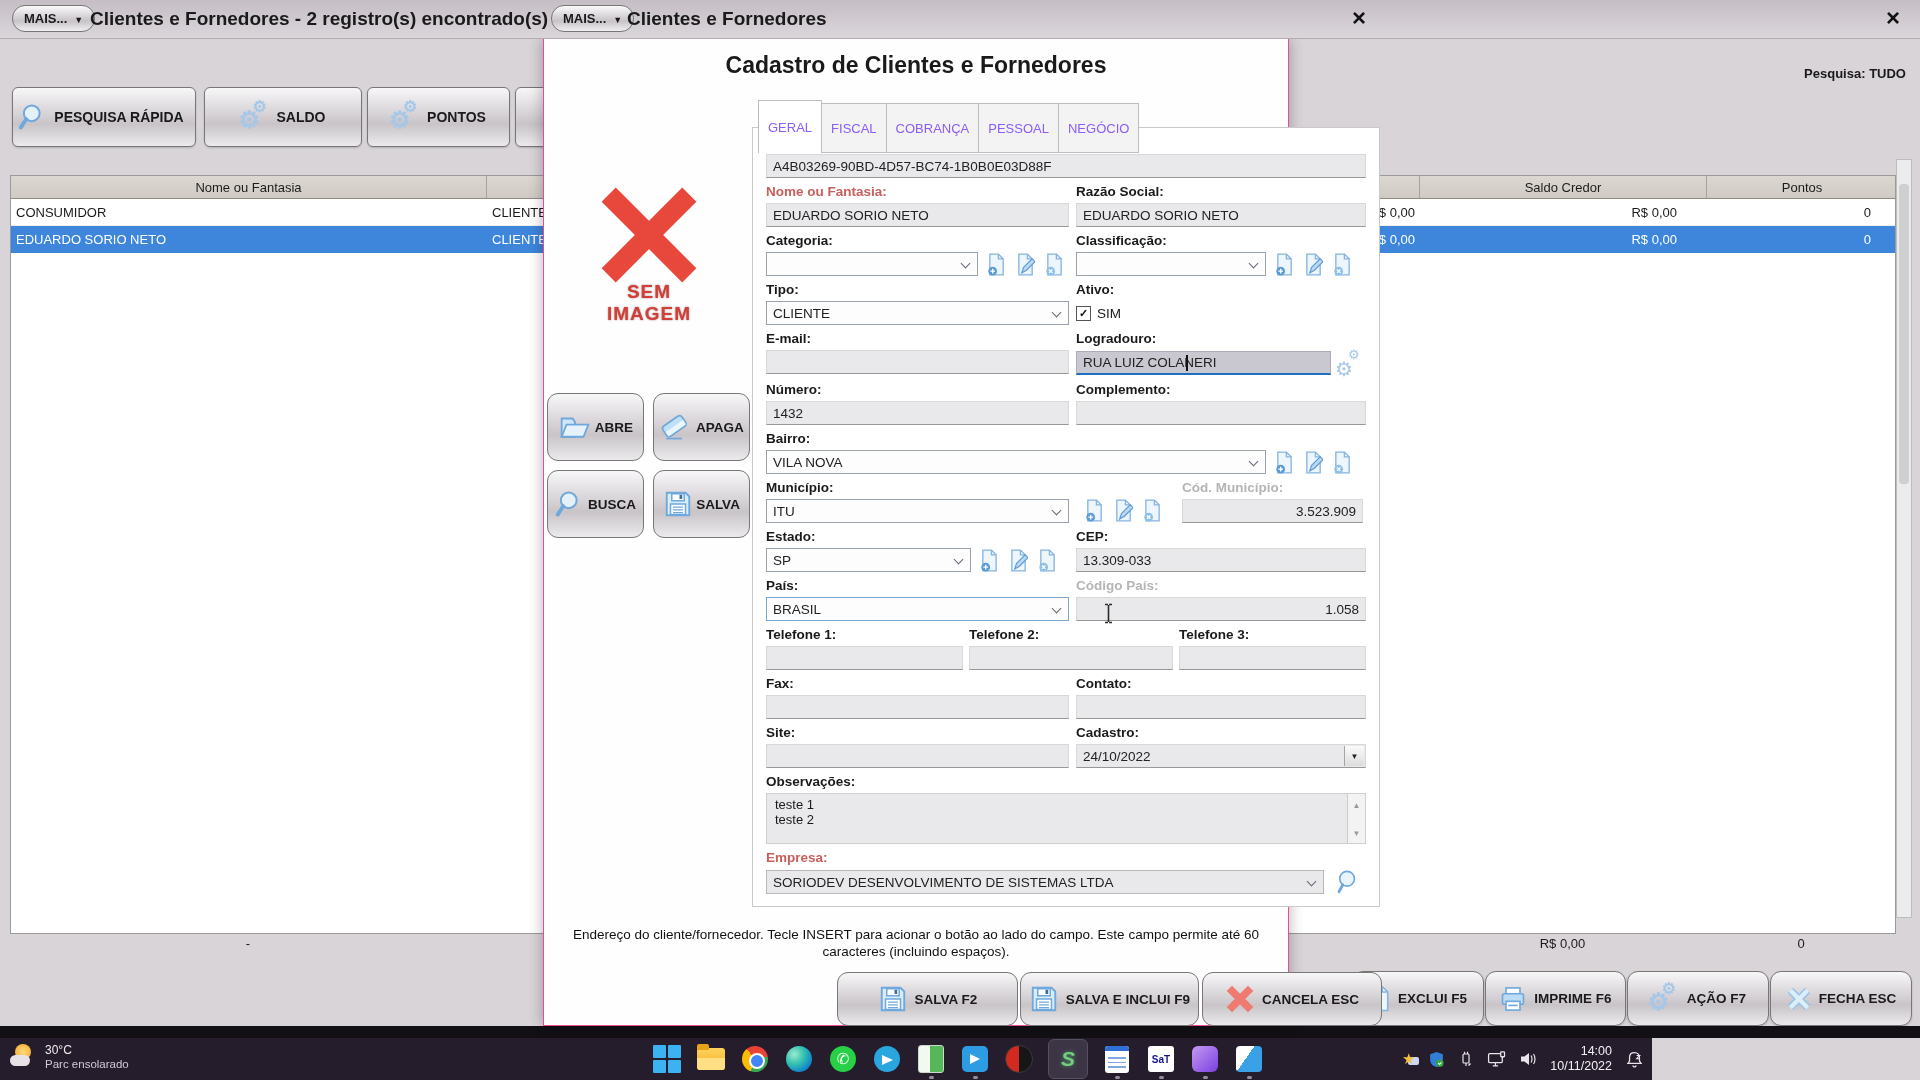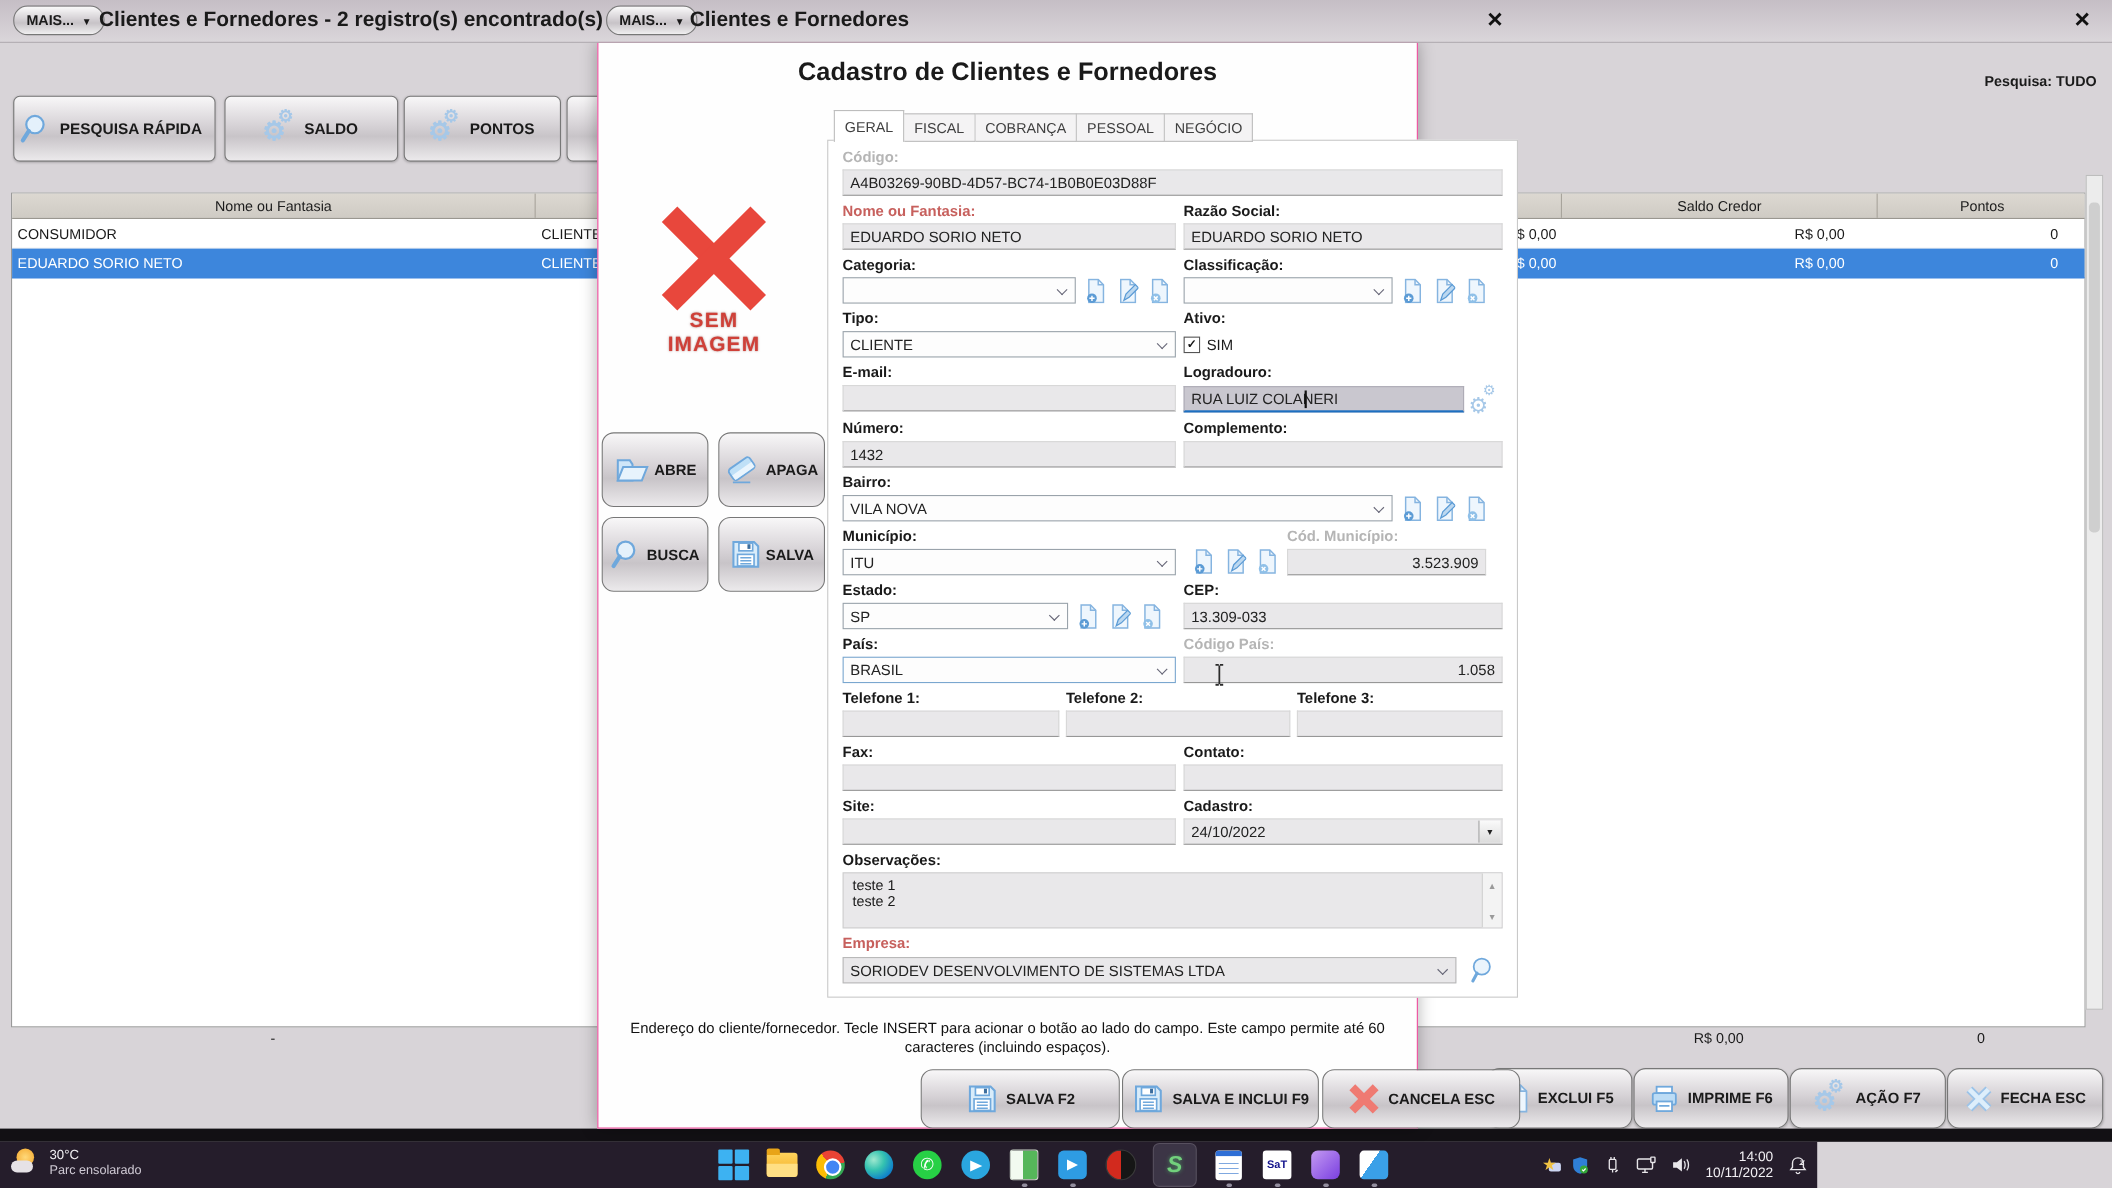--- a/index.html
+++ b/index.html
@@ -51,22 +51,22 @@
           display:flex;align-items:center;justify-content:center;gap:7px;
           font-weight:bold;font-size:13.5px;box-shadow:0 1px 2px rgba(0,0,0,.2)}
   .z1{z-index:1}
   .darkband{position:absolute;left:0;top:1026px;width:1920px;height:12px;background:#121014;z-index:2}
 
   
   .dialog{position:absolute;left:543px;top:38px;width:746px;height:988px;background:#fefefe;
           border:1px solid #ec4899;box-sizing:border-box;z-index:10;box-shadow:0 0 14px rgba(0,0,0,.3)}
   .dheading{text-align:center;font-size:23px;font-weight:bold;margin-top:13px}
   .tabs{position:absolute;left:214px;top:61px;display:flex;align-items:flex-end;z-index:3}
-  .tab{height:24px;padding:0 9px;border:1px solid #bdbdbd;border-left:none;background:#f4f3f4;
-       font-size:13px;display:flex;align-items:center;color:#404040}
+  .tab{height:24px;padding:12px 9px;border:1px solid #bdbdbd;border-left:none;background:#f4f3f4;
+       font-size:13px;display:flex;align-items:center;color:#8b5cf6}
   .tab.first{border-left:1px solid #bdbdbd}
   .tab.active{height:28px;background:#fff;border-bottom:none;font-size:13px;position:relative;z-index:4}
   .panel{position:absolute;left:208px;top:88px;width:628px;height:780px;border:1px solid #c9c9c9;
          background:#fff;box-sizing:border-box;padding:7px 13px 0 13px;z-index:2}
 
   .lb{display:block;font-weight:bold;font-size:13.5px;margin:6px 0 3px;line-height:16px}
   .lb.red{color:#c7605d}
   .lb.gray{color:#b5b5b5}
   .inp{height:24px;background:#e9e8ea;border:1px solid #d8d8d8;border-bottom:1px solid #979797;
        box-sizing:border-box;font-size:13.5px;display:flex;align-items:center;padding:0 6px;color:#222}
@@ -548,21 +548,21 @@
             </span>
           <span>
               <svg width="19" height="23" viewBox="0 0 20 24">
                 <path d="M3 1h9l5 5v17H3z" fill="#eef6fd" stroke="#85b4e0" stroke-width="1.4"></path>
                 <path d="M12 1v5h5" fill="none" stroke="#85b4e0" stroke-width="1.4"></path>
                 <circle cx="6" cy="19" r="4.6" fill="#8fc0e8"></circle>
                 <path d="M4.2 17.2l3.6 3.6M7.8 17.2l-3.6 3.6" stroke="#fff" stroke-width="1.4"></path>
               </svg>
             </span>
         </span>
-        <div style="width:181px;margin-left:8px">
+        <div style="width:181px;margin-left:20px">
           <span class="lb gray">Cód. Município:</span>
           <div class="inp right">
               <span>3.523.909</span>
             </div>
         </div>
       </div>
     </div>
 
     <div class="fr">
       <div class="c303">

